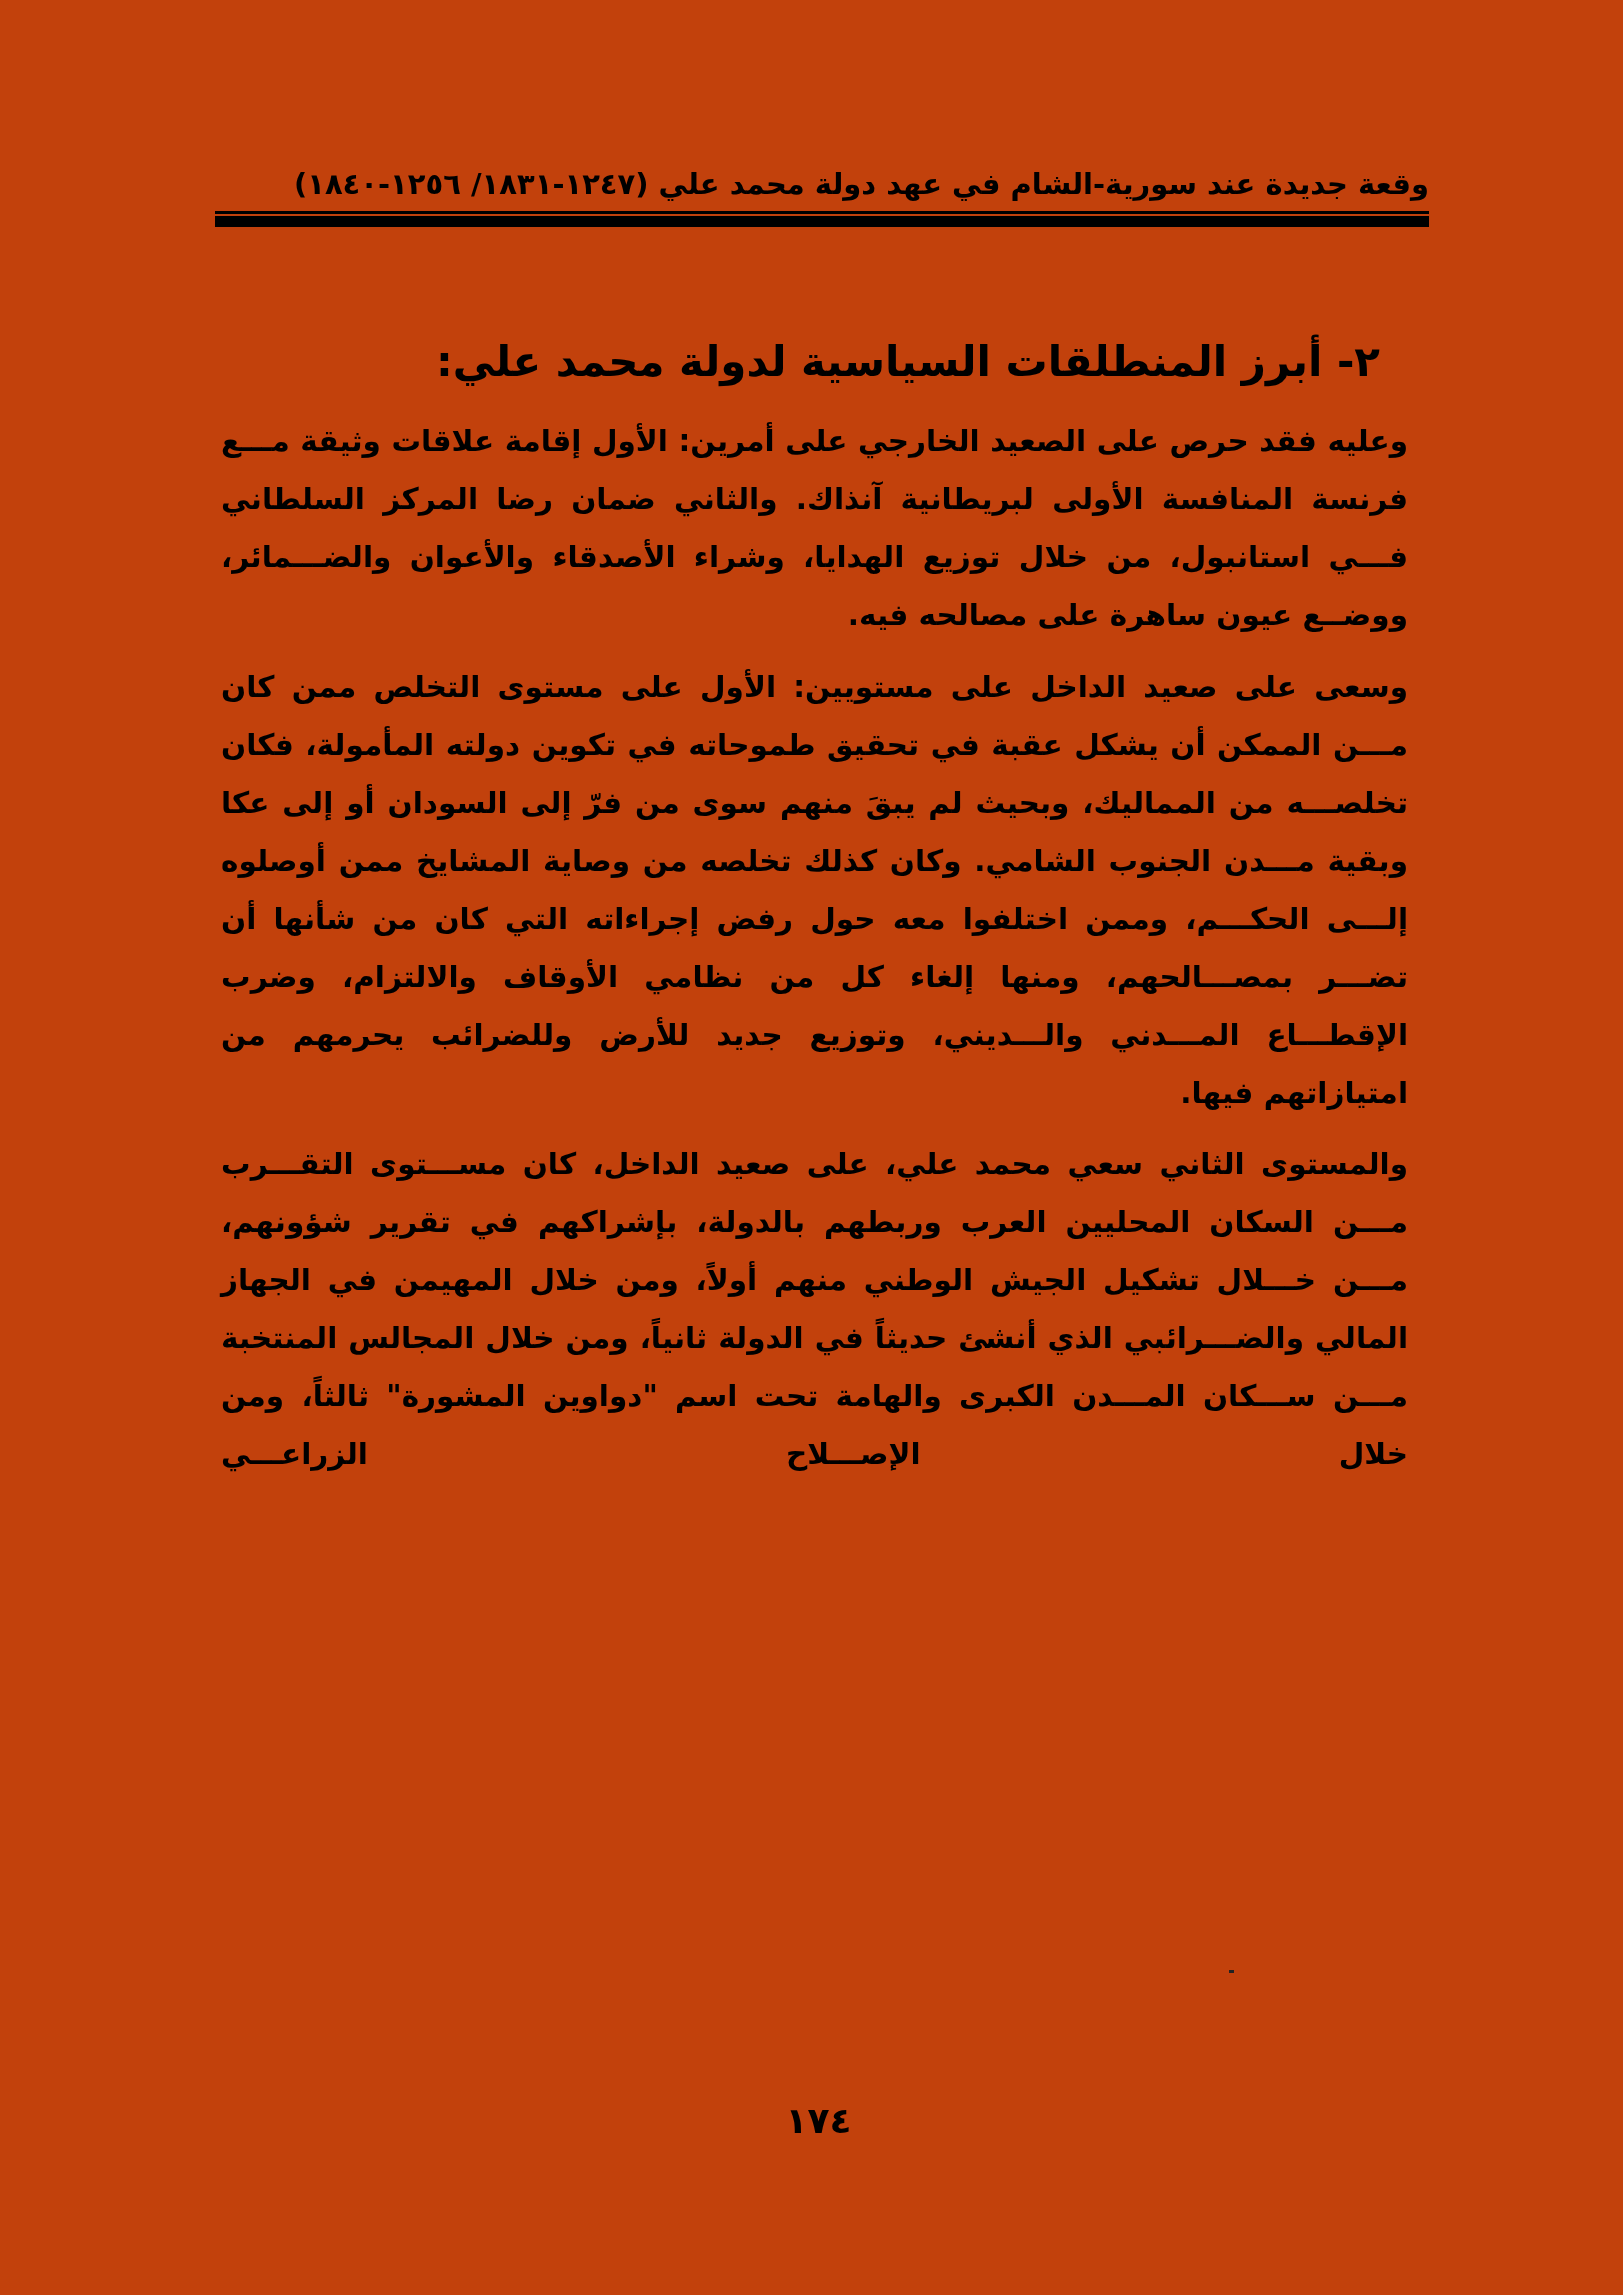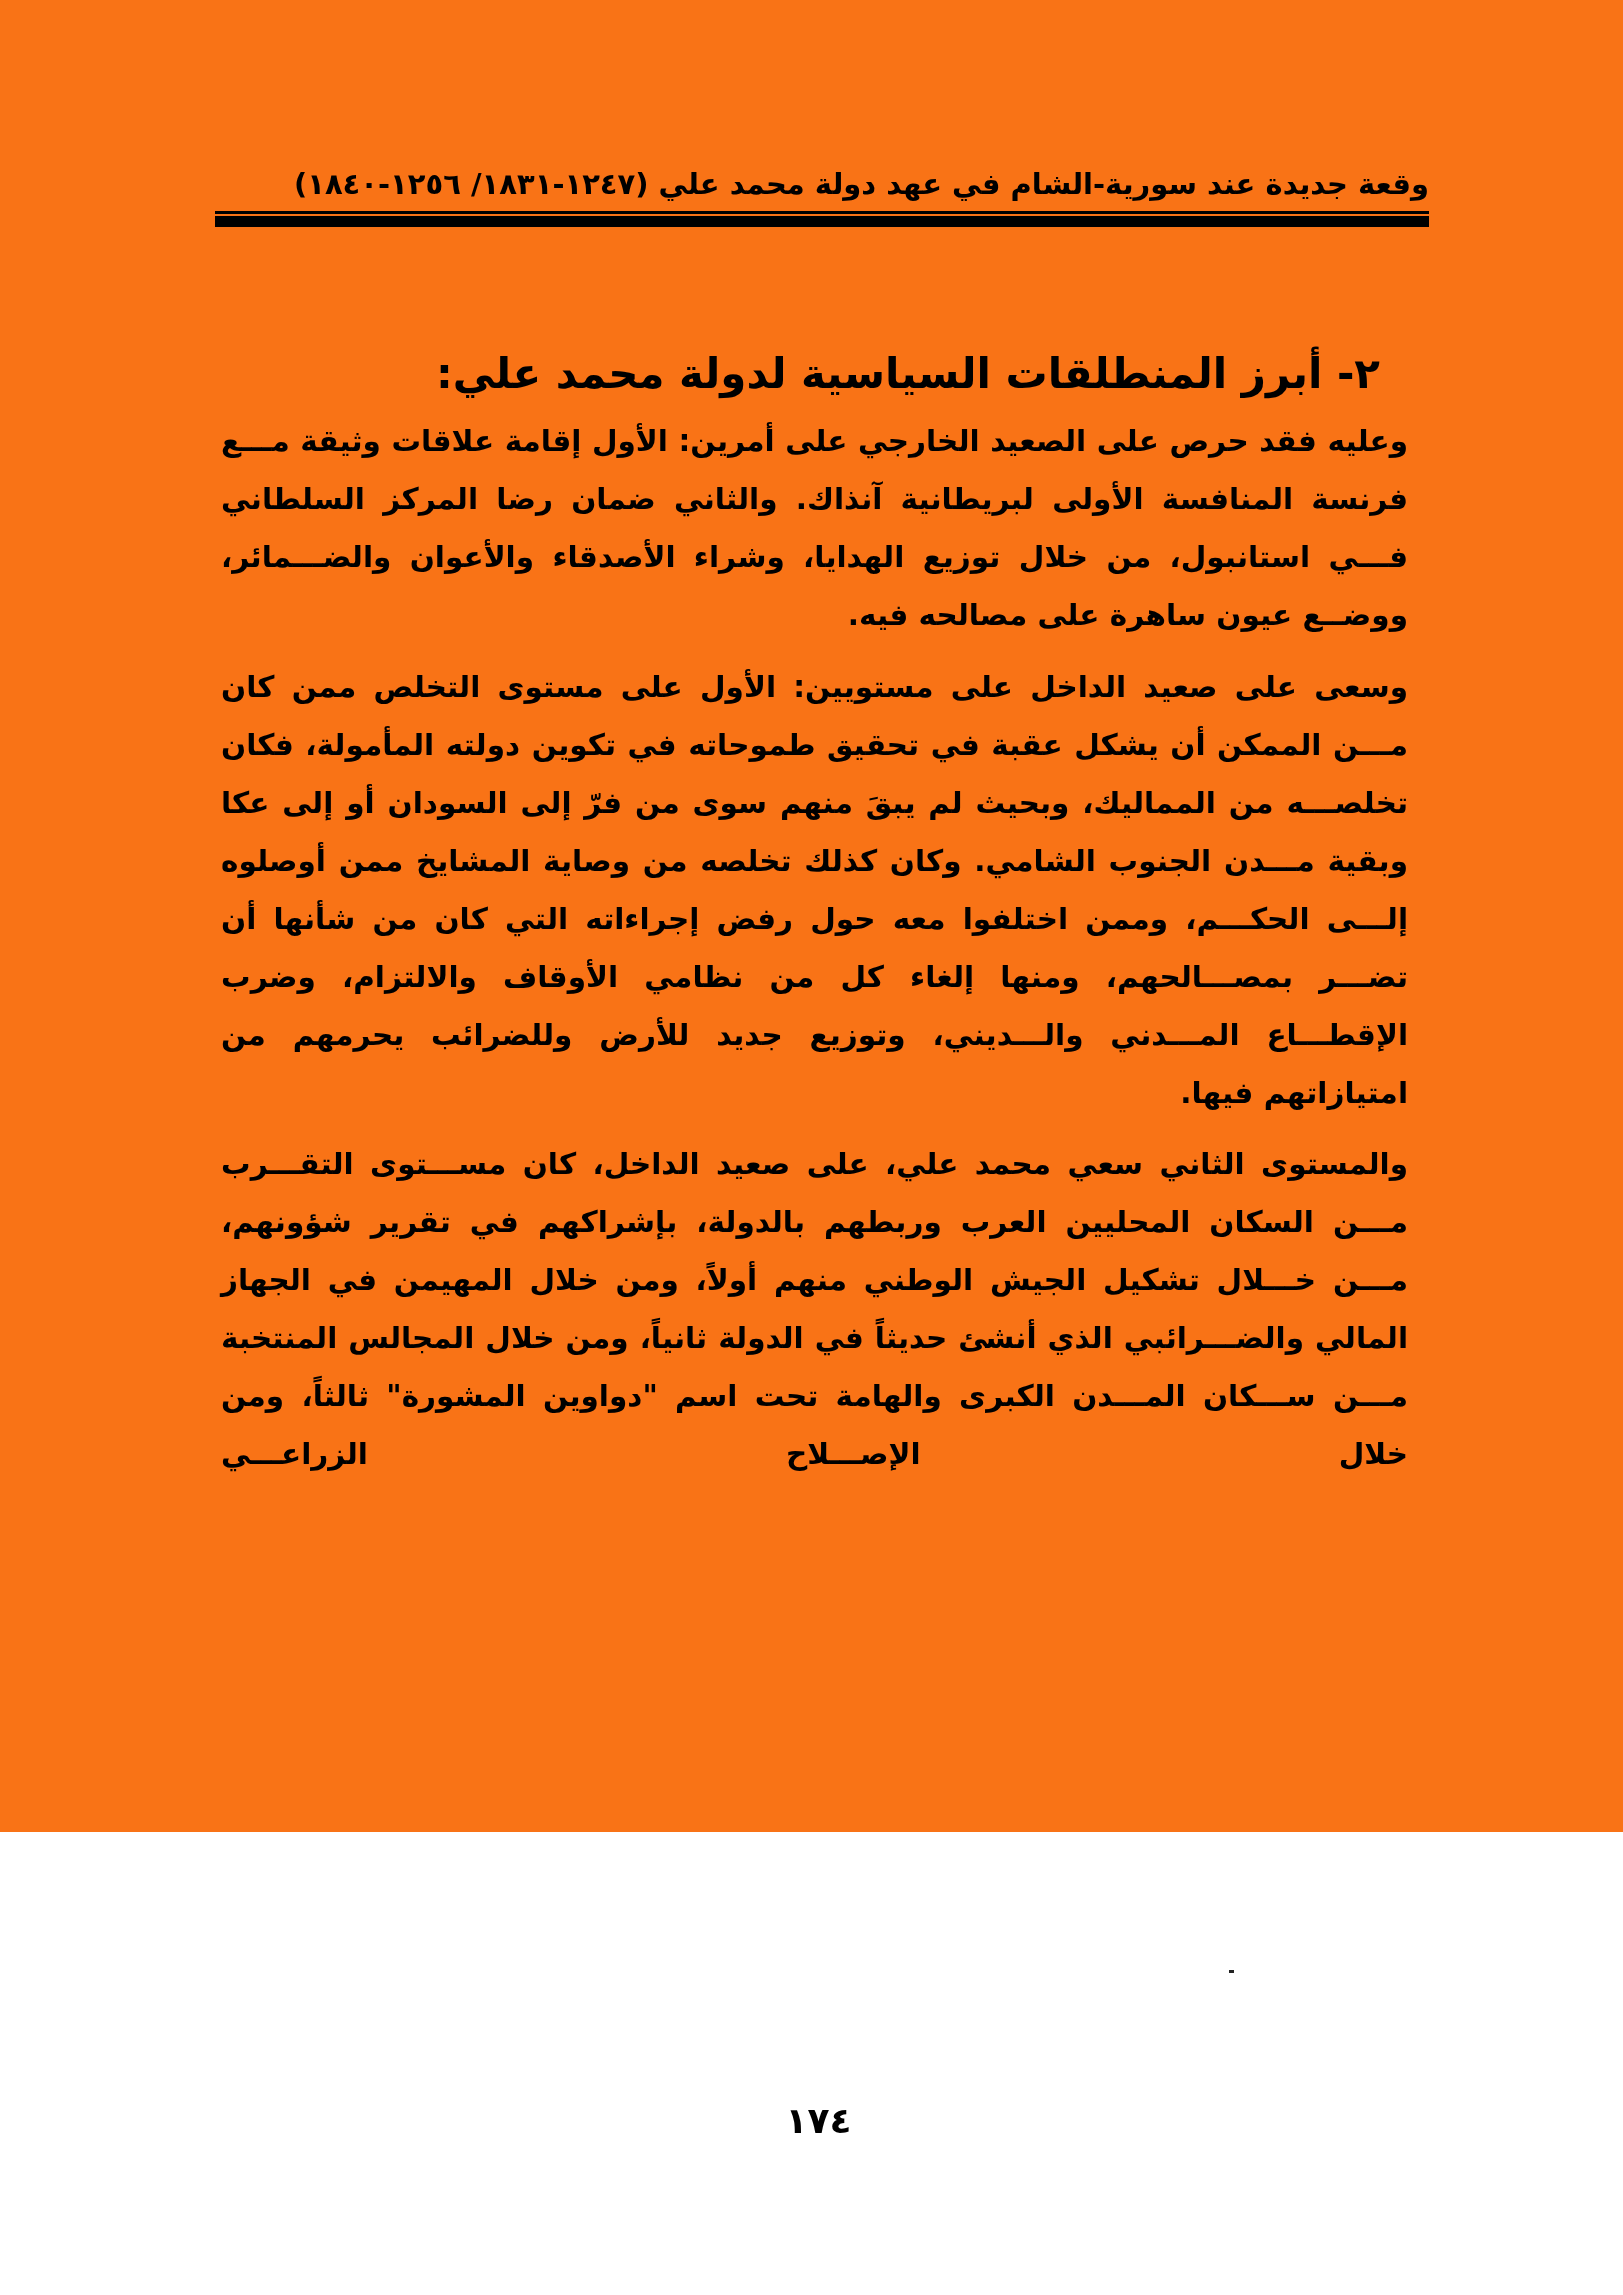--- a/index.html
+++ b/index.html
@@ -11,22 +11,22 @@
       width: 1624px;
       height: 2295px;
       position: relative;
       overflow: hidden;
       font-family: "DejaVu Sans", "Liberation Sans", sans-serif;
       color: #000000;
     }
     .page {
       position: absolute;
       left: 0; top: 0;
-      width: 1624px; height: 1832px;
-      background: #f97316;
+      width: 1624px; height: 2295px;
+      background: #c2410c;
     }
     .running-header {
       position: absolute;
       left: 217px;
       width: 1212px;
       top: 165px;
       direction: rtl;
       text-align: right;
       font-family: "DejaVu Sans", sans-serif;
       font-weight: bold;
@@ -48,21 +48,21 @@
       left: 215px;
       width: 1214px;
       top: 216px;
       height: 11px;
       background: #000000;
     }
     .section-heading {
       position: absolute;
       left: 589px;
       width: 791px;
-      top: 344px;
+      top: 332px;
       direction: rtl;
       text-align: right;
       font-family: "DejaVu Sans", sans-serif;
       font-weight: bold;
       font-size: 42px;
       line-height: 59px;
       white-space: nowrap;
     }
     .body-text {
       position: absolute;

